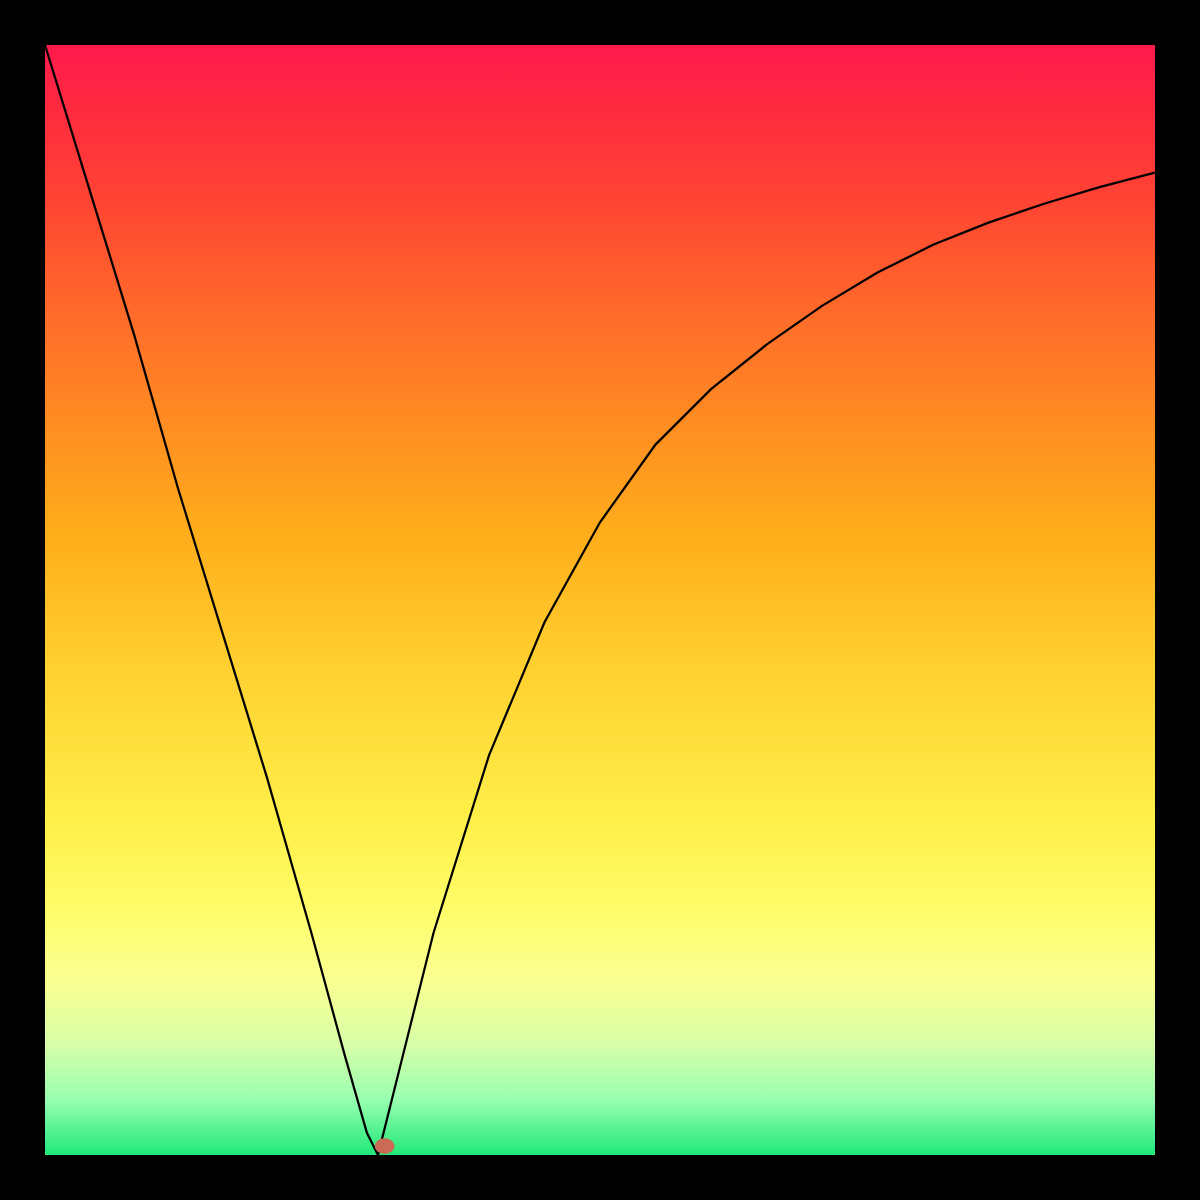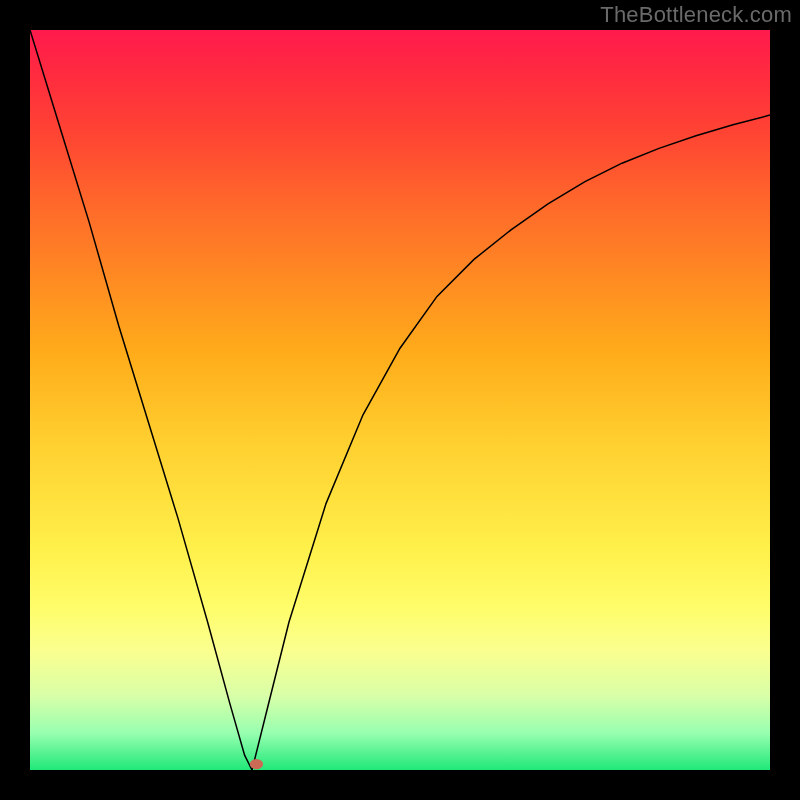--- a/index.html
+++ b/index.html
@@ -54,21 +54,20 @@
     font-size: 22px;
     letter-spacing: 0.2px;
     user-select: none;
   }
 </style>
 </head>
 <body>
 
 <div class="frame">
 
-  <div class="watermark">TheBottleneck.com</div>
 
   <div class="plot-area">
     <svg viewBox="0 0 100 100" preserveAspectRatio="none">
       <path id="left-branch-path" fill="none" stroke="#000" stroke-width="0.22" vector-effect="non-scaling-stroke" style="stroke-width:1.5px" d="M0.000 0.000 L4.000 13.000 L8.000 26.000 L12.000 40.000 L16.000 53.000 L20.000 66.000 L24.000 80.000 L27.000 91.000 L29.000 98.000 L30.000 100.000"></path>
       <path id="right-branch-path" fill="none" stroke="#000" stroke-width="0.22" vector-effect="non-scaling-stroke" style="stroke-width:1.5px" d="M30.000 100.000 L32.000 92.000 L35.000 80.000 L40.000 64.000 L45.000 52.000 L50.000 43.000 L55.000 36.000 L60.000 31.000 L65.000 27.000 L70.000 23.500 L75.000 20.500 L80.000 18.000 L85.000 16.000 L90.000 14.300 L95.000 12.800 L100.000 11.500"></path>
       <ellipse id="marker-dot" cx="30.6" cy="99.2" rx="0.9" ry="0.7" fill="#cc6b55"></ellipse>
     </svg>
   </div>
 
 </div>

